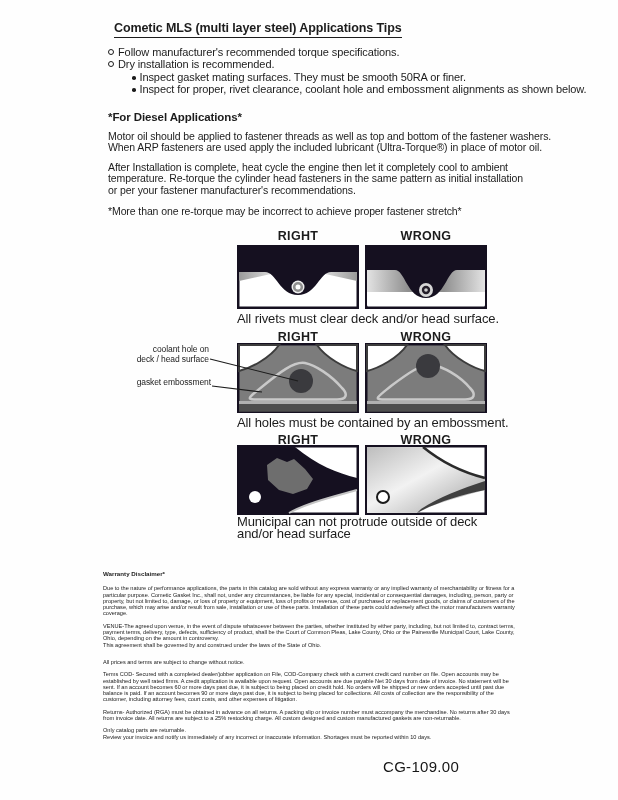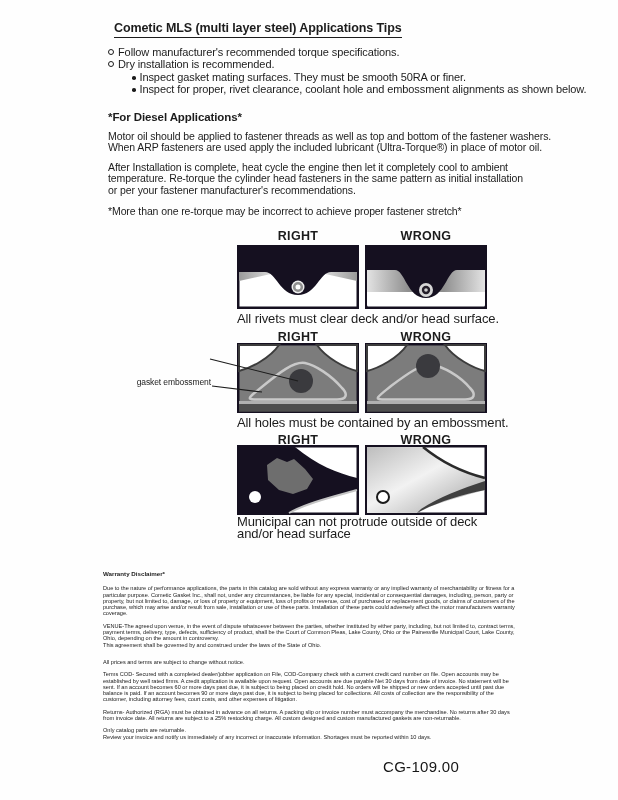--- a/index.html
+++ b/index.html
@@ -107,20 +107,22 @@
         <circle cx="61" cy="45" r="7" fill="#d6d6d6"></circle>
         <circle cx="61" cy="45" r="4.2" fill="#231d29"></circle>
         <circle cx="61" cy="45" r="1.8" fill="#cfcfcf"></circle>
       </svg>
     </div>
     <div class="caption" style="top:85px;">All rivets must clear deck and/or head surface.</div>
 
     <div class="dlabel" style="left:237px; top:102px;">RIGHT</div>
     <div class="dlabel" style="left:365px; top:102px;">WRONG</div>
 
+    <div class="side-label" style="left:89px; width:120px; top:117px;">coolant hole on
+deck / head surface</div>
     <div class="side-label" style="left:89px; width:122px; top:150px;">gasket embossment</div>
 
     <div class="dbox" style="left:237px; top:115px;">
       <svg width="122" height="70" viewBox="0 0 122 70">
         <rect x="1.25" y="1.25" width="119.5" height="67.5" fill="#7c7c7c" stroke="#151020" stroke-width="2.5"></rect>
         <path d="M2,2 H42 C33,15 14,25 2,28 Z" fill="#ffffff" stroke="#3c3c3c" stroke-width="2"></path>
         <path d="M120,2 H80 C89,15 108,25 120,28 Z" fill="#ffffff" stroke="#3c3c3c" stroke-width="2"></path>
         <rect x="2" y="58" width="118" height="3" fill="#b0b0b0"></rect>
         <rect x="2" y="61" width="118" height="7.75" fill="#4e4e4e"></rect>
         <path d="M17,56.5 H100 C110,56.5 111,51 105,45 C94,32 78,22 68,20 C57,18 42,30 26,43 C15,52 8,56.5 17,56.5 Z" fill="none" stroke="#c9c9c9" stroke-width="2.5"></path>

